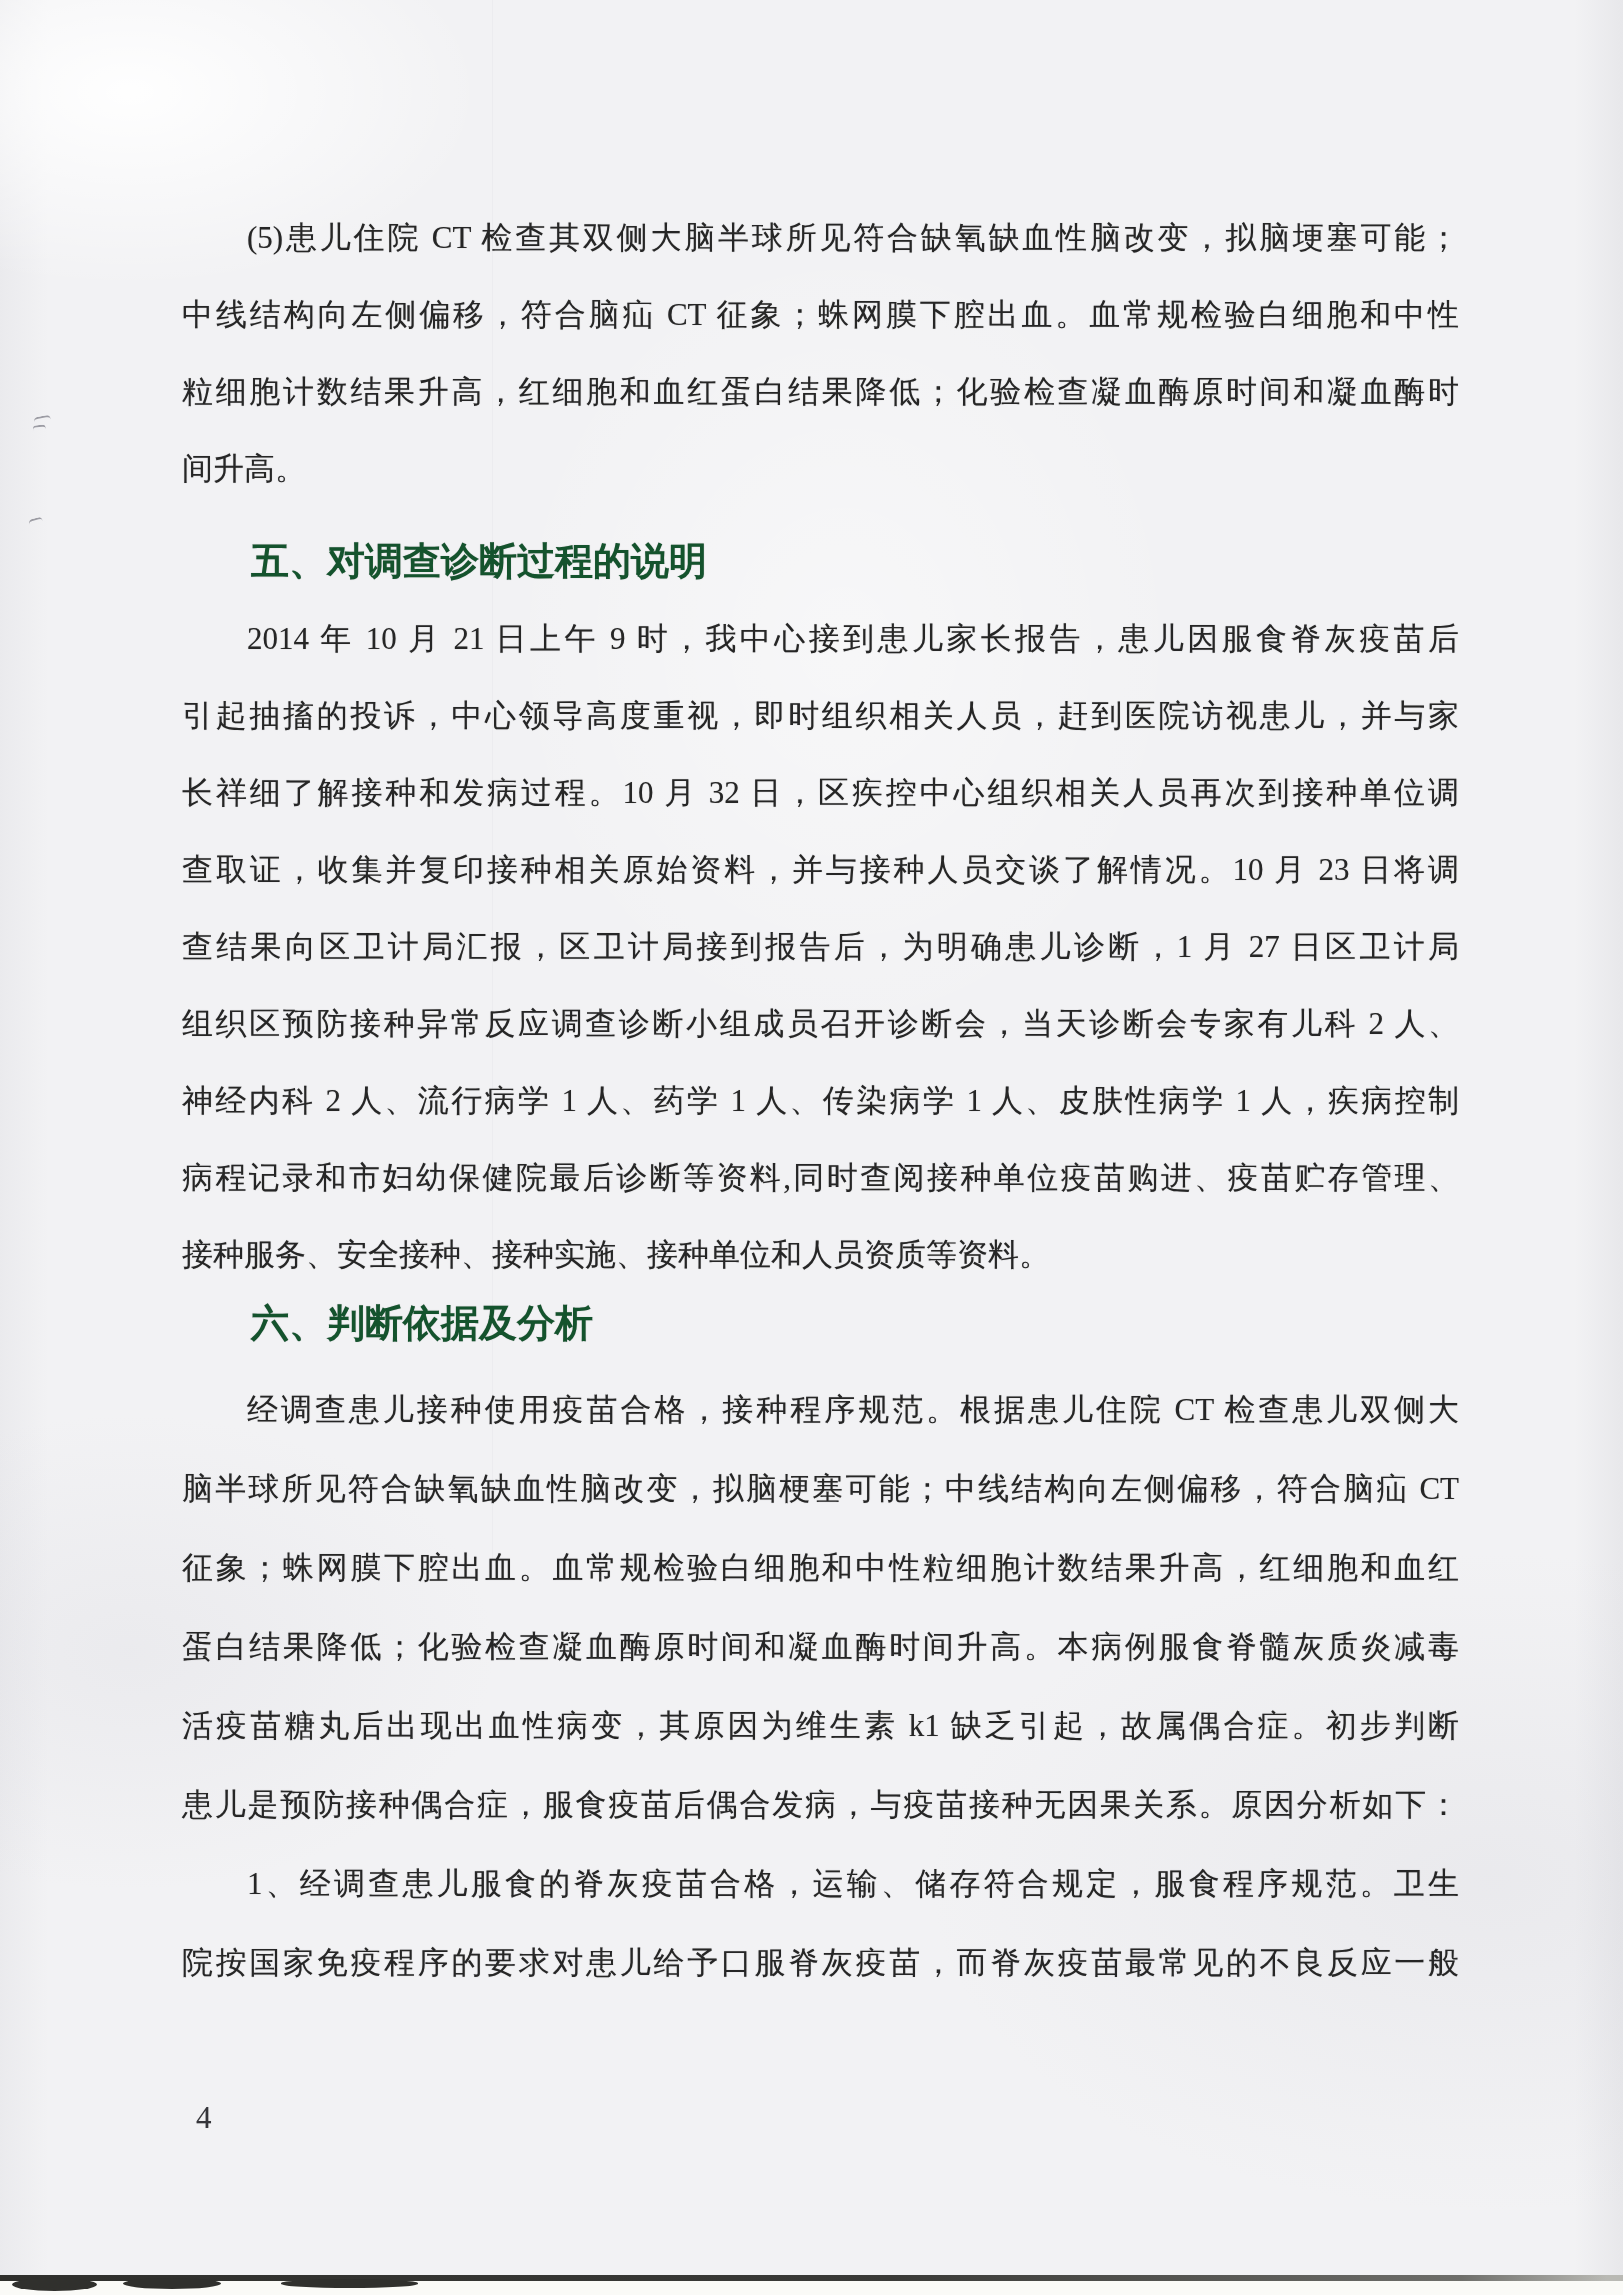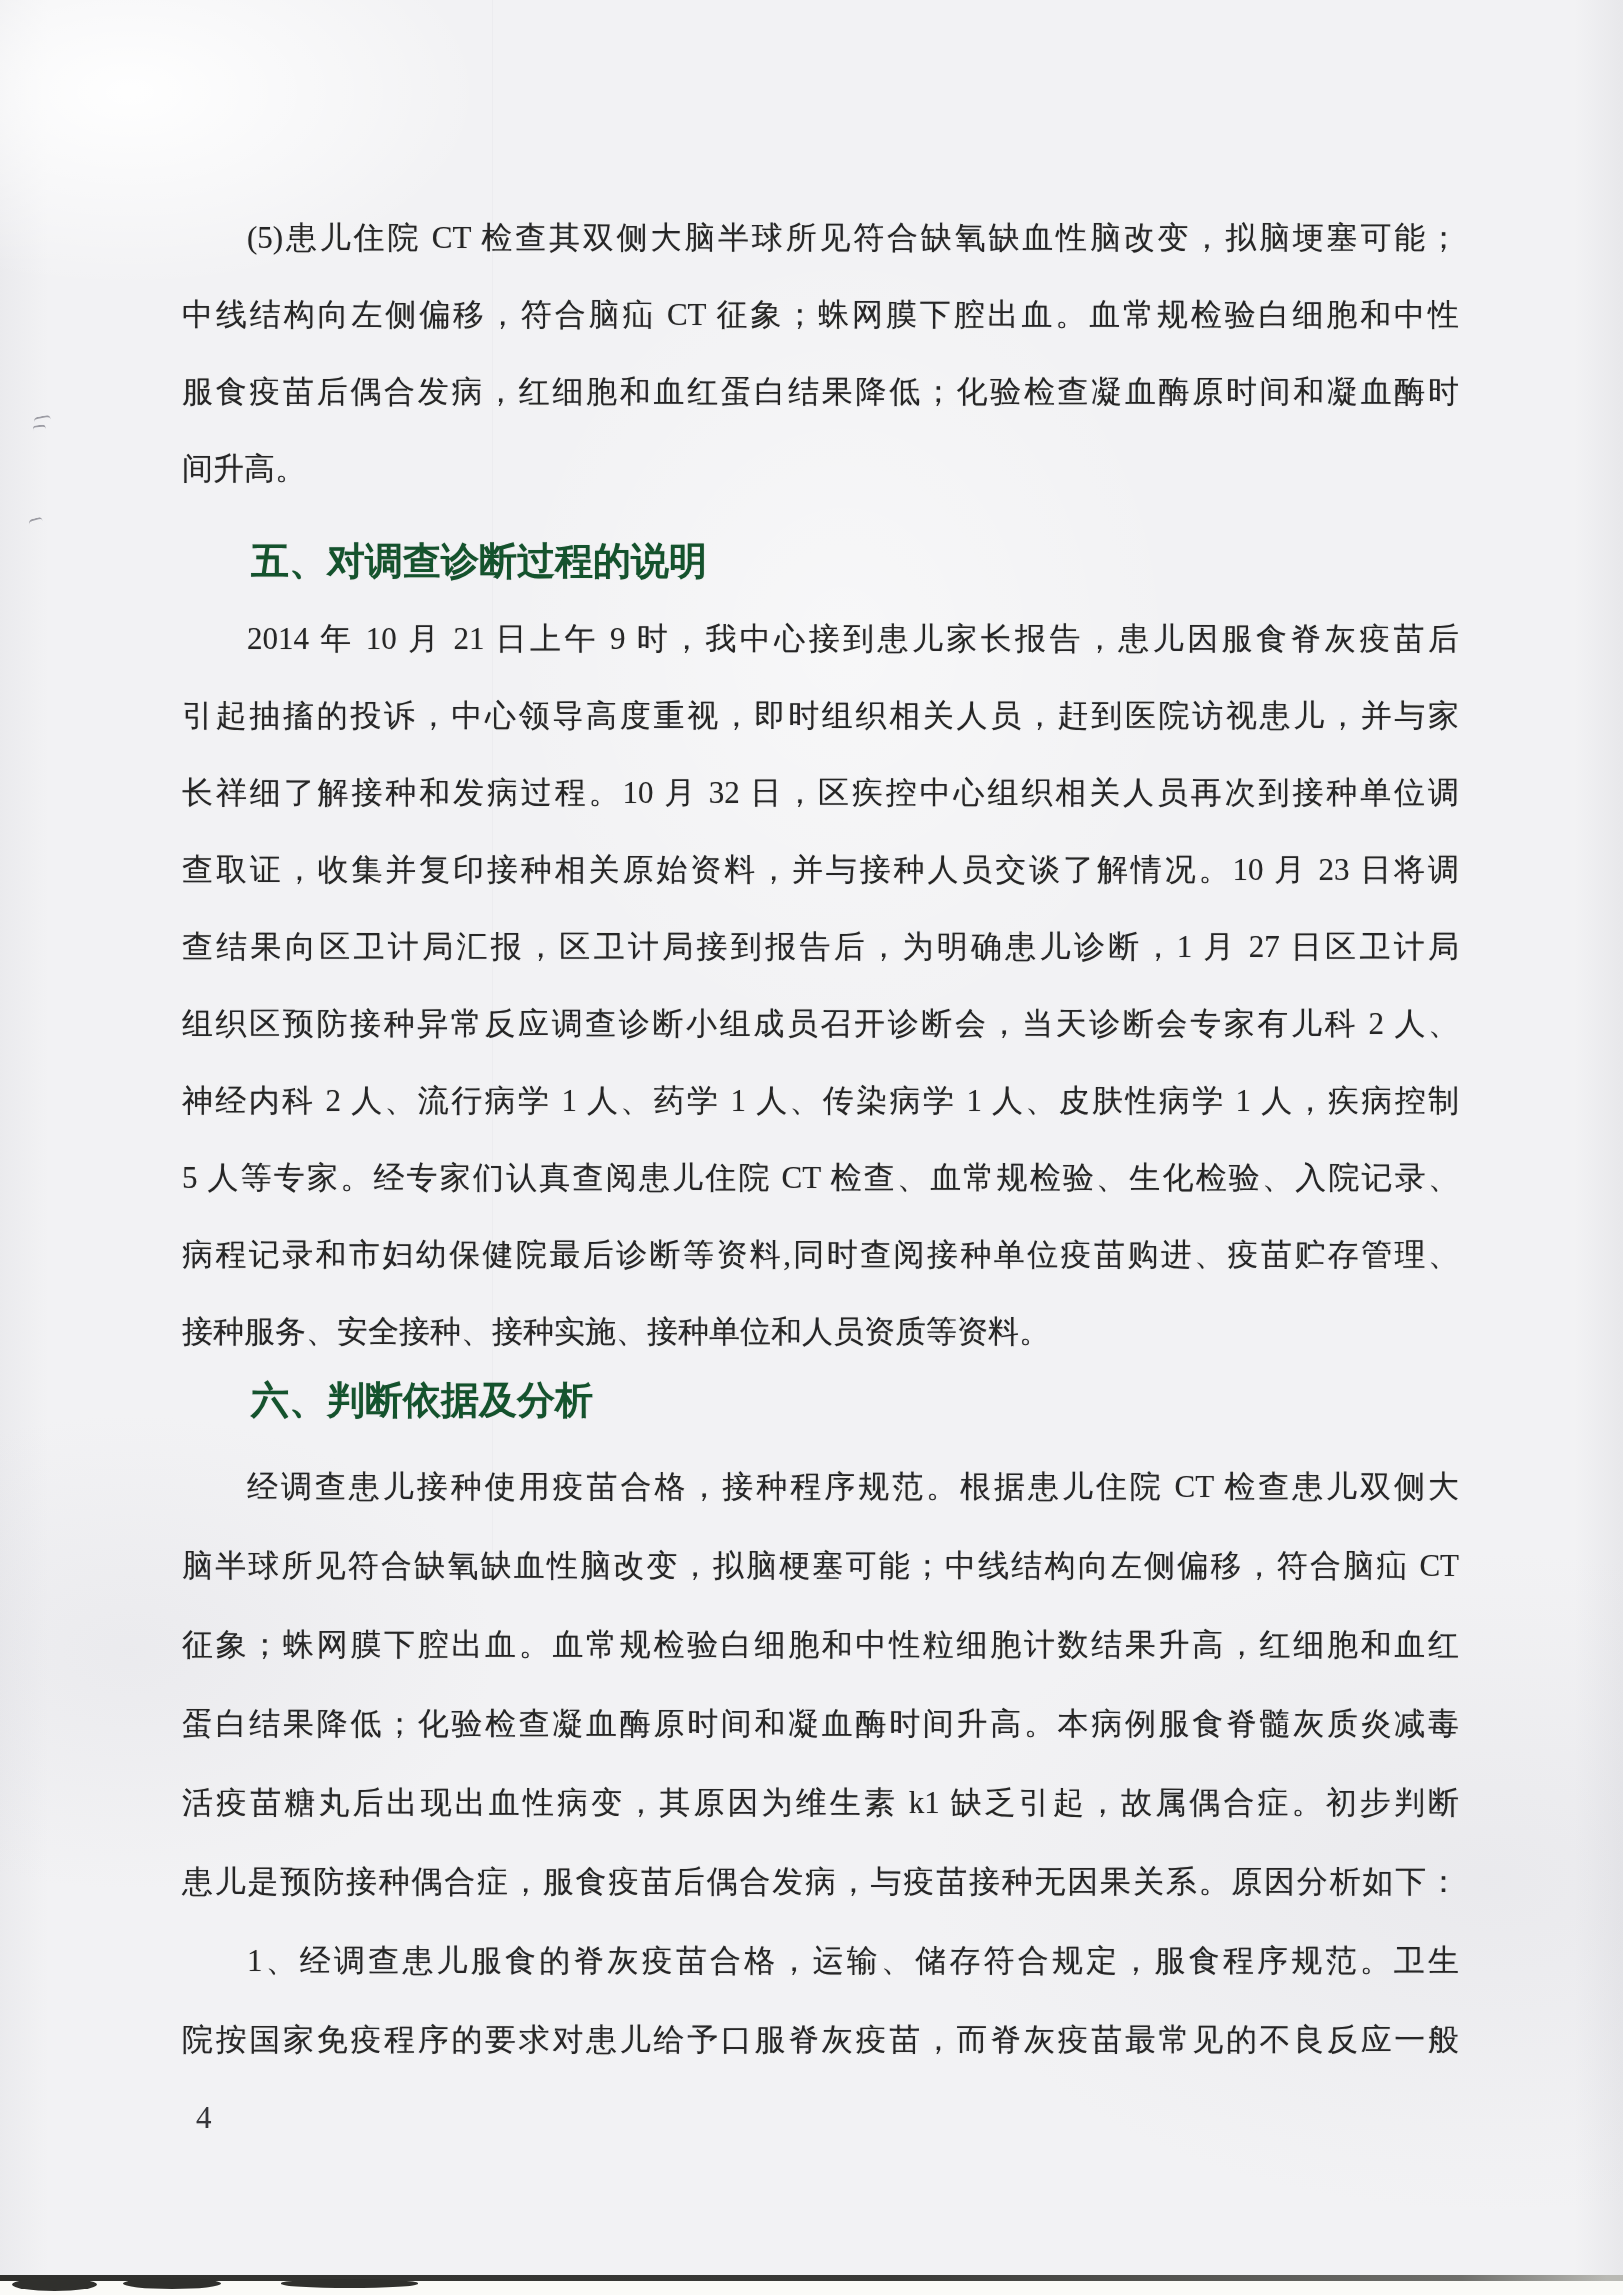--- a/index.html
+++ b/index.html
@@ -140,35 +140,34 @@
 
 <div class="margin-mark mark-a"></div>
 <div class="margin-mark mark-a2"></div>
 <div class="margin-mark mark-b"></div>
 
 <div class="content">
 
   <div class="group-a">
     <div class="bline indent">(5)患儿住院 CT 检查其双侧大脑半球所见符合缺氧缺血性脑改变，拟脑埂塞可能；</div>
     <div class="bline">中线结构向左侧偏移，符合脑疝 CT 征象；蛛网膜下腔出血。血常规检验白细胞和中性</div>
-    <div class="bline">服食疫苗后偶合发病，红细胞和血红蛋白结果降低；化验检查凝血酶原时间和凝血酶时</div>
+    <div class="bline">粒细胞计数结果升高，红细胞和血红蛋白结果降低；化验检查凝血酶原时间和凝血酶时</div>
     <div class="bline end">间升高。</div>
   </div>
 
   <div class="heading heading-5">五、对调查诊断过程的说明</div>
 
   <div class="group-b">
     <div class="bline indent">2014 年 10 月 21 日上午 9 时，我中心接到患儿家长报告，患儿因服食脊灰疫苗后</div>
     <div class="bline">引起抽搐的投诉，中心领导高度重视，即时组织相关人员，赶到医院访视患儿，并与家</div>
     <div class="bline">长祥细了解接种和发病过程。10 月 32 日，区疾控中心组织相关人员再次到接种单位调</div>
     <div class="bline">查取证，收集并复印接种相关原始资料，并与接种人员交谈了解情况。10 月 23 日将调</div>
     <div class="bline">查结果向区卫计局汇报，区卫计局接到报告后，为明确患儿诊断，1 月 27 日区卫计局</div>
     <div class="bline">组织区预防接种异常反应调查诊断小组成员召开诊断会，当天诊断会专家有儿科 2 人、</div>
     <div class="bline">神经内科 2 人、流行病学 1 人、药学 1 人、传染病学 1 人、皮肤性病学 1 人，疾病控制</div>
-    <div class="bline">5 人等专家。经专家们认真查阅患儿住院 CT 检查、血常规检验、生化检验、入院记录、</div>
     <div class="bline">病程记录和市妇幼保健院最后诊断等资料,同时查阅接种单位疫苗购进、疫苗贮存管理、</div>
     <div class="bline end">接种服务、安全接种、接种实施、接种单位和人员资质等资料。</div>
   </div>
 
   <div class="heading heading-6">六、判断依据及分析</div>
 
   <div class="group-c">
     <div class="bline indent">经调查患儿接种使用疫苗合格，接种程序规范。根据患儿住院 CT 检查患儿双侧大</div>
     <div class="bline">脑半球所见符合缺氧缺血性脑改变，拟脑梗塞可能；中线结构向左侧偏移，符合脑疝 CT</div>
     <div class="bline">征象；蛛网膜下腔出血。血常规检验白细胞和中性粒细胞计数结果升高，红细胞和血红</div>

